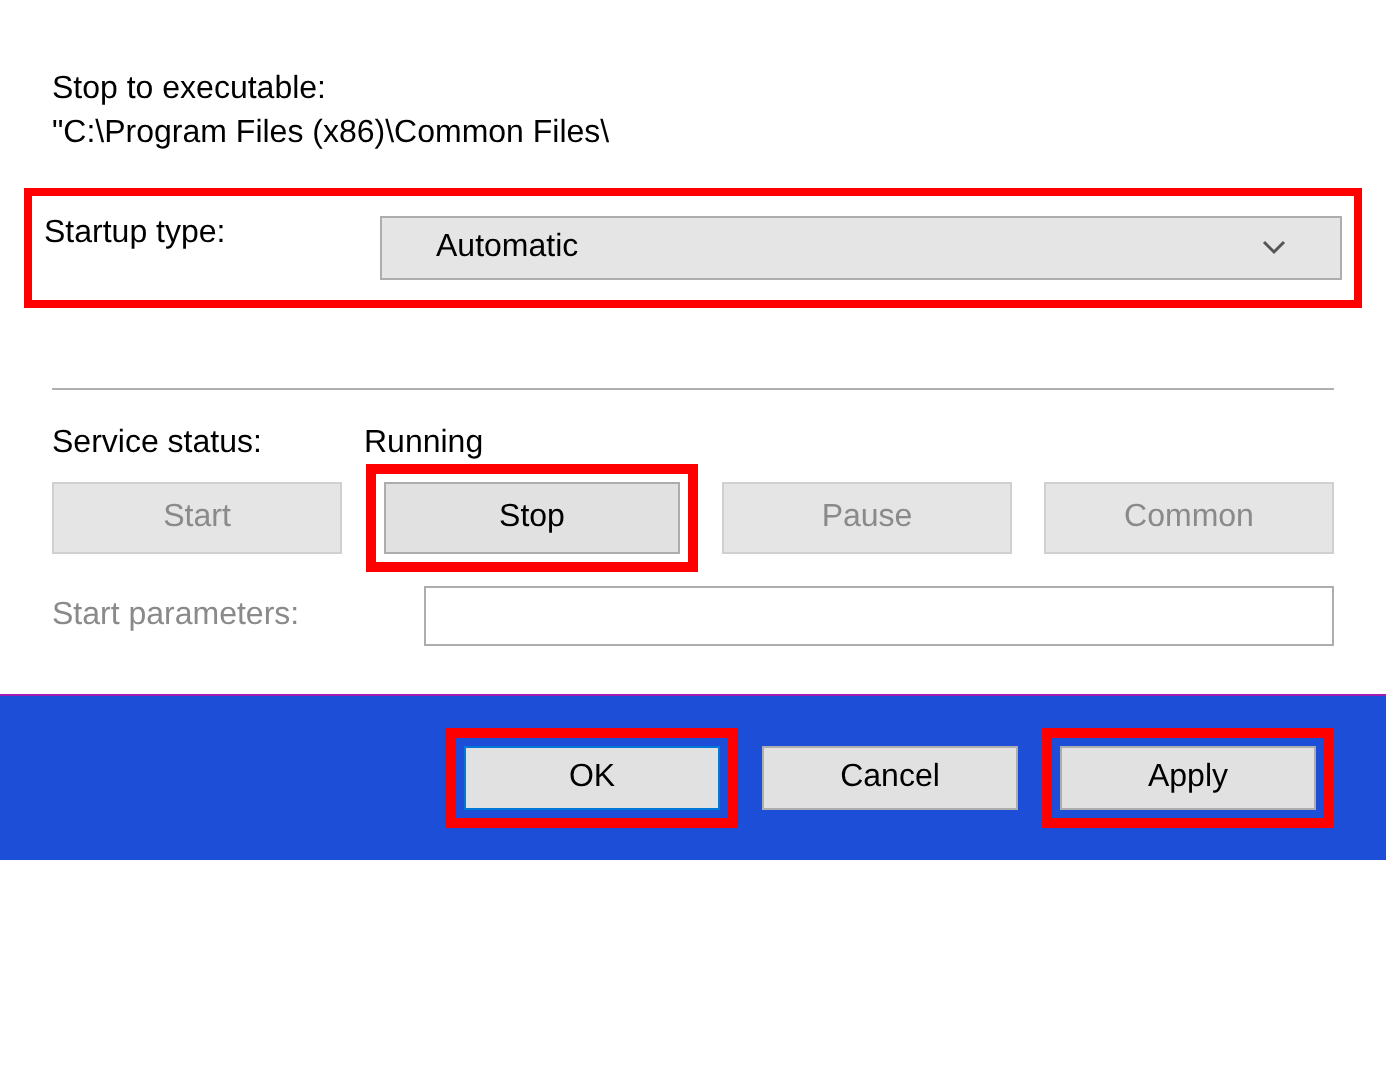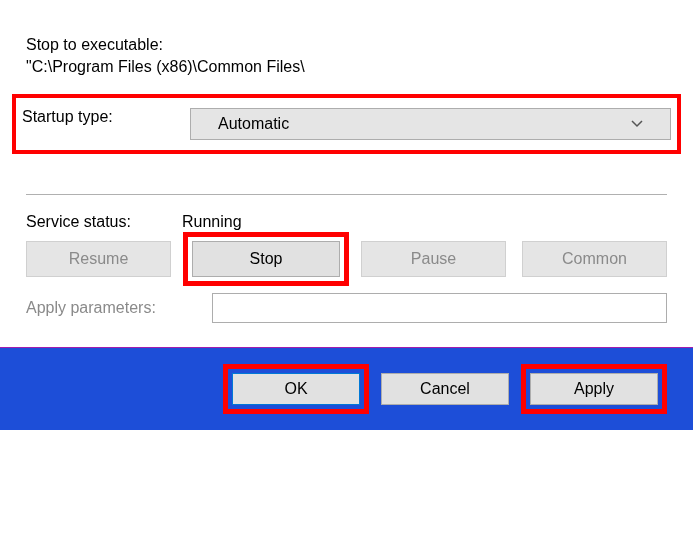--- a/index.html
+++ b/index.html
@@ -163,31 +163,31 @@
   </div>
 
   <hr class="divider">
 
   <div class="status-row">
     <div class="status-label">Service status:</div>
     <div>Running</div>
   </div>
 
   <div class="btn-row">
-    <div class="svc-btn">Resume</div>
+    <div class="svc-btn">Start</div>
     <div class="stop-wrap">
       <div class="svc-btn enabled">Stop</div>
     </div>
     <div class="svc-btn">Pause</div>
     <div class="svc-btn">Common</div>
   </div>
 
 
   <div class="params-row">
-    <div class="params-label">Apply parameters:</div>
+    <div class="params-label">Start parameters:</div>
     <input class="params-input" type="text" disabled="" value="" style="">
   </div>
 </div>
 
 <div class="dialog-buttons">
   <div class="hl-wrap">
     <div class="dlg-btn default">OK</div>
   </div>
   <div class="dlg-btn">Cancel</div>
   <div class="hl-wrap">

